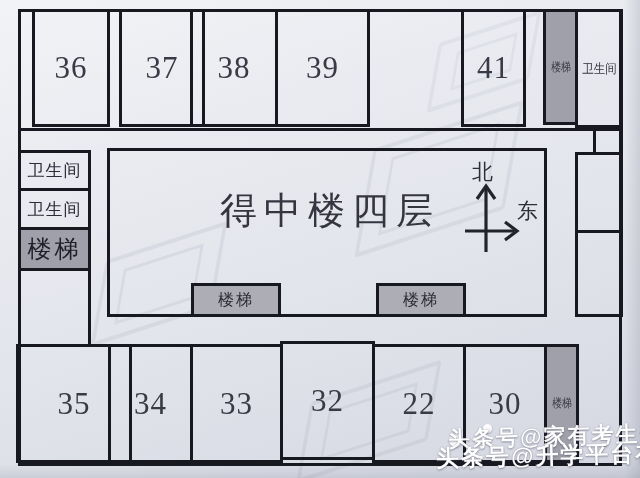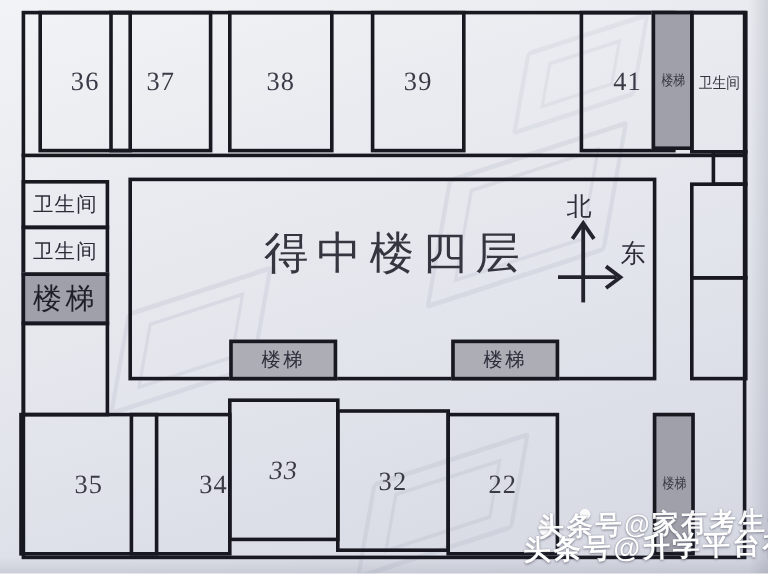--- a/index.html
+++ b/index.html
@@ -7,21 +7,21 @@
     width:640px;height:478px;overflow:hidden;position:relative;
     font-family:"Liberation Serif","DejaVu Serif",serif;
     background:linear-gradient(163deg,#f2f3f6 0%,#e9ebf0 28%,#e3e5ec 55%,#d9dce5 85%,#d3d6e0 100%);
   }
   .stage{position:absolute;inset:0;}
   .box{
     position:absolute;border:3px solid #181821;box-sizing:border-box;
     display:flex;align-items:center;justify-content:center;
   }
   .room .num{
-    font-size:22px;color:#3a3a46;letter-spacing:1px;
+    font-size:31px;color:#3a3a46;letter-spacing:1px;
     font-family:"Liberation Serif","DejaVu Serif",serif;
   }
   .gray{background:#9fa0a9;}
   .gray-light{background:#acadb5;}
   .lbl{color:#2c2c38;}
   .lbl-md{font-size:17px;letter-spacing:1px;}
   .lbl-lg{font-size:24px;letter-spacing:3px;color:#1f1f2a;}
   .lbl-sm{font-size:13px;letter-spacing:0;transform:scaleX(.88);white-space:nowrap;color:#34343f;}
   .lbl-xs{font-size:12px;transform:scaleX(.82);white-space:nowrap;color:#3a3a46;}
   .hline{position:absolute;background:#181821;height:3px;}
@@ -65,30 +65,30 @@
   <div class="wm-diag" style="left:95px;top:245px;"></div>
   <div class="wm-diag" style="left:360px;top:130px;width:150px;height:90px;"></div>
   <div class="wm-diag" style="left:300px;top:385px;width:130px;height:65px;"></div>
   <div class="wm-diag" style="left:430px;top:30px;width:100px;height:55px;opacity:.10;"></div>
 
   <div class="box" style="left:18px;top:9px;width:604px;height:457px;"></div>
 
   <div class="box room" style="left:32px;top:9px;width:78px;height:118px;">
     <span class="num">36</span>
   </div>
-  <div class="box room" style="left:91px;top:9px;width:86px;height:118px;">
+  <div class="box room" style="left:119px;top:9px;width:86px;height:118px;">
     <span class="num">37</span>
   </div>
   <div class="box room" style="left:190px;top:9px;width:88px;height:118px;">
     <span class="num">38</span>
   </div>
-  <div class="box room" style="left:275px;top:9px;width:79px;height:118px;margin-left:34px;">
+  <div class="box room" style="left:275px;top:9px;width:95px;height:118px;">
     <span class="num">39</span>
   </div>
-  <div class="box room" style="left:483px;top:9px;width:80px;height:118px;">
+  <div class="box room" style="left:461px;top:9px;width:65px;height:118px;">
     <span class="num">41</span>
   </div>
 
   <div class="box gray" style="left:543px;top:9px;width:35px;height:116px;">
     <span class="lbl-xs">楼梯</span>
   </div>
   <div class="box" style="left:575px;top:9px;width:48px;height:119px;">
     <span class="lbl-sm">卫生间</span>
   </div>
 
@@ -124,31 +124,34 @@
     <span class="lbl" style="font-size:16px;letter-spacing:2px;">楼梯</span>
   </div>
 
   <div class="box" style="left:593px;top:125px;width:30px;height:30px;"></div>
   <div class="box" style="left:575px;top:152px;width:48px;height:81px;"></div>
   <div class="box" style="left:575px;top:230px;width:48px;height:87px;"></div>
 
   <div class="box room" style="left:16px;top:344px;width:116px;height:119px;">
     <span class="num">35</span>
   </div>
-  <div class="box room" style="left:108px;top:344px;width:85px;height:119px;justify-content:flex-end;">
+  <div class="box room" style="left:108px;top:344px;width:85px;height:119px;">
     <span class="num">34</span>
   </div>
-  <div class="box room" style="left:190px;top:332px;width:93px;height:119px;font-style:italic;">
+  <div class="box room" style="left:190px;top:344px;width:93px;height:119px;">
     <span class="num">33</span>
   </div>
   <div class="box room" style="left:280px;top:341px;width:95px;height:119px;">
     <span class="num">32</span>
   </div>
   <div class="box room" style="left:372px;top:344px;width:94px;height:119px;">
     <span class="num">22</span>
+  </div>
+  <div class="box room" style="left:463px;top:344px;width:84px;height:119px;">
+    <span class="num">30</span>
   </div>
   <div class="box gray" style="left:544px;top:344px;width:35px;height:119px;">
     <span class="lbl-xs">楼梯</span>
   </div>
 
   <div class="edge-shade"></div>
   <div class="bottom-shade"></div>
 
   <div class="wm-dot" style="left:449px;top:434px;width:13px;height:13px;"></div>
   <div class="wm-dot" style="left:483px;top:424px;width:9px;height:9px;"></div>

